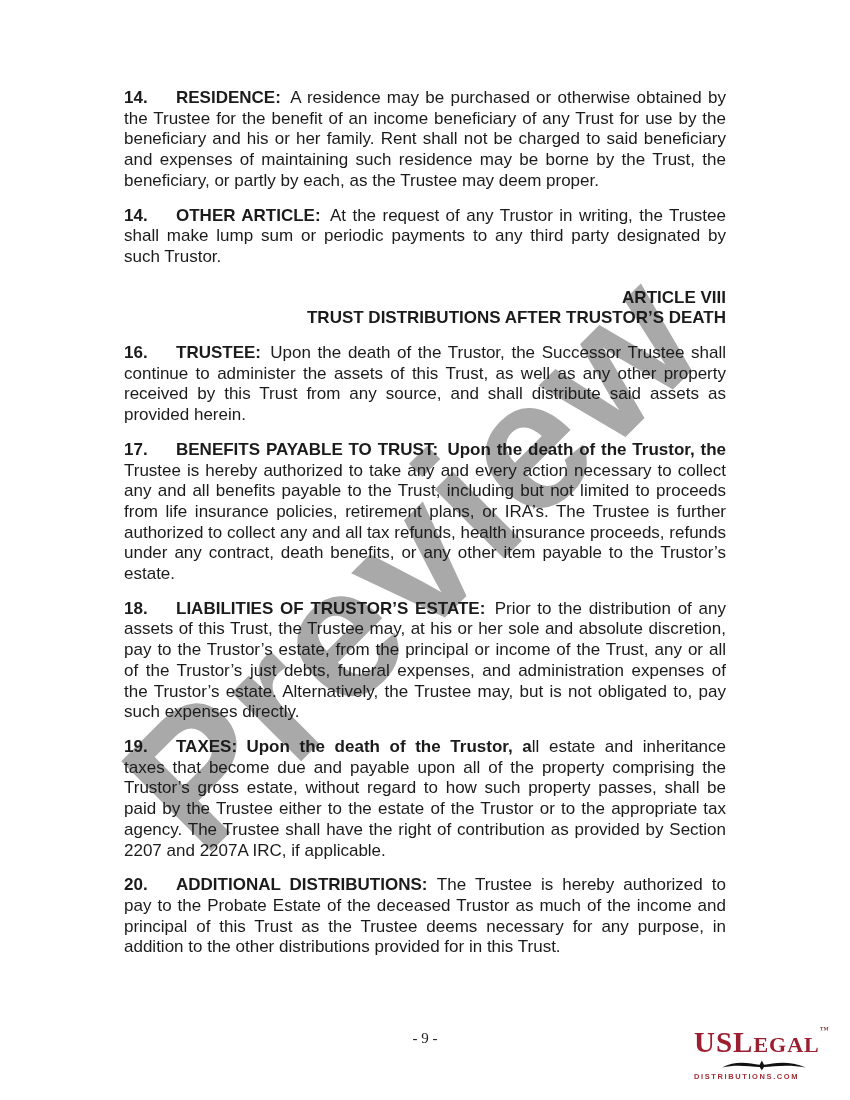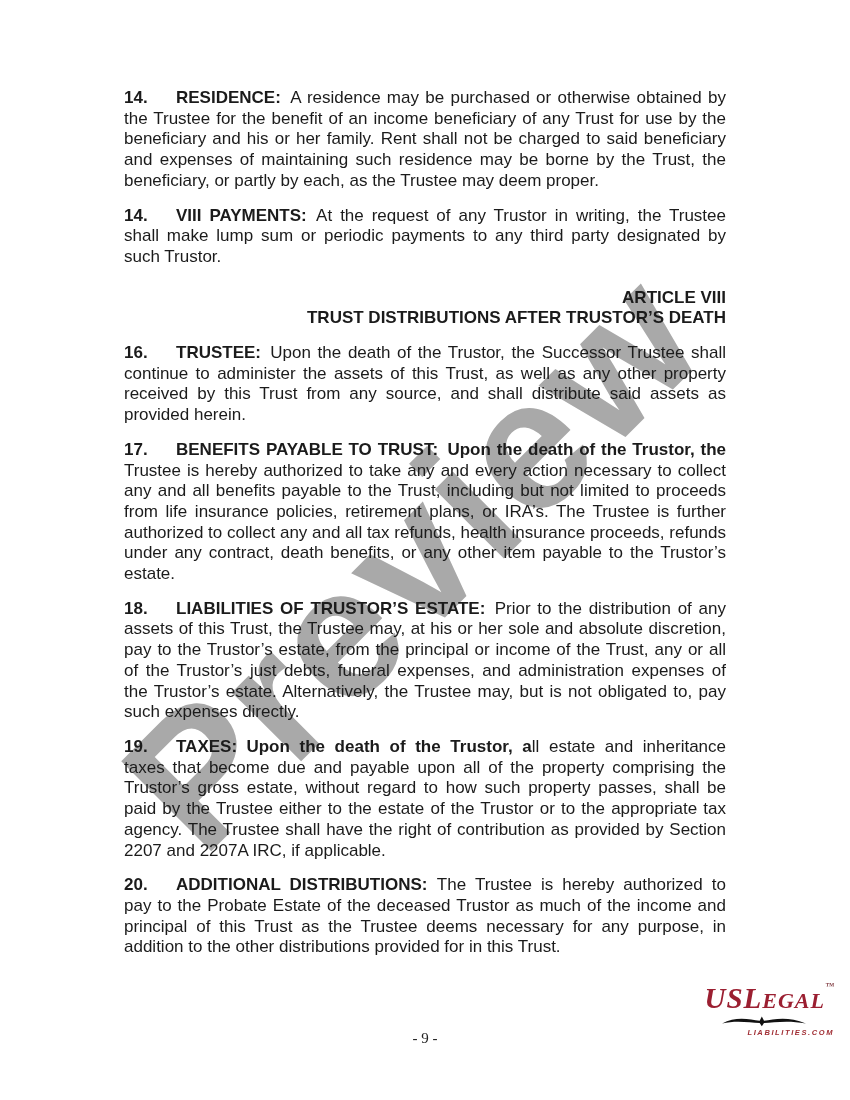--- a/index.html
+++ b/index.html
@@ -59,26 +59,25 @@
     left: 0; right: 0;
     top: 1030px;
     text-align: center;
     font-family: "Liberation Serif", "DejaVu Serif", serif;
     font-size: 15px;
     color: #222;
     z-index: 2;
   }
   .logo {
     position: absolute;
-    top: 984px;
+    top: 1028px;
     right: 16px;
     width: 140px;
-    text-align: right;
+    text-align: left;
     z-index: 2;
-    font-style: italic;
   }
   .logo-text {
     font-family: "Liberation Serif", "DejaVu Serif", serif;
     font-weight: 700;
     color: #9b1f31;
     line-height: 1;
     white-space: nowrap;
   }
   .logo-big { font-size: 29px; letter-spacing: 1px; }
   .logo-small { font-size: 22px; letter-spacing: 1px; }
@@ -102,21 +101,21 @@
 <body>
 
 <div class="page">
 
   <div class="watermark">Preview</div>
 
   <div class="content">
 
     <p class="para"><span class="num">14.</span><span class="phead">RESIDENCE:</span><span class="plead"></span><span class="pbody">A residence may be purchased or otherwise obtained by the Trustee for the benefit of an income beneficiary of any Trust for use by the beneficiary and his or her family.  Rent shall not be charged to said beneficiary and expenses of maintaining such residence may be borne by the Trust, the beneficiary, or partly by each, as the Trustee may deem proper.</span></p>
 
-    <p class="para"><span class="num">14.</span><span class="phead">VIII PAYMENTS:</span><span class="plead"></span><span class="pbody">At the request of any Trustor in writing, the Trustee shall make lump sum or periodic payments to any third party designated by such Trustor.</span></p>
+    <p class="para"><span class="num">14.</span><span class="phead">OTHER ARTICLE:</span><span class="plead"></span><span class="pbody">At the request of any Trustor in writing, the Trustee shall make lump sum or periodic payments to any third party designated by such Trustor.</span></p>
 
     <div class="article-heading">
       <div>ARTICLE VIII</div>
       <div>TRUST DISTRIBUTIONS AFTER TRUSTOR’S DEATH</div>
     </div>
 
     <p class="para"><span class="num">16.</span><span class="phead">TRUSTEE:</span><span class="plead"></span><span class="pbody">Upon the death of the Trustor, the Successor Trustee shall continue to administer the assets of this Trust, as well as any other property received by this Trust from any source, and shall distribute said assets as provided herein.</span></p>
 
     <p class="para"><span class="num">17.</span><span class="phead">BENEFITS PAYABLE TO TRUST:</span><span class="plead">Upon the death of the Trustor, the </span><span class="pbody">Trustee is hereby authorized to take any and every action necessary to collect any and all benefits payable to the Trust, including but not limited to proceeds from life insurance policies, retirement plans, or IRA’s.  The Trustee is further authorized to collect any and all tax refunds, health insurance proceeds, refunds under any contract, death benefits, or any other item payable to the Trustor’s estate.</span></p>
 
@@ -128,16 +127,16 @@
 
   </div>
 
   <div class="page-number">- 9 -</div>
 
   <div class="logo">
     <div class="logo-text"><span class="logo-big">USL</span><span class="logo-small">EGAL</span><span class="logo-tm">™</span></div>
     <svg class="eagle" viewBox="0 0 120 18" xmlns="http://www.w3.org/2000/svg">
       <path fill="#111111" d="M2,13 C20,3 40,7 54,9.5 L57,3.5 L60,9.5 C74,7 94,3 118,13 C94,8.5 74,11.5 60,12.5 L57,17 L54,12.5 C40,11.5 20,8.5 2,13 Z"></path>
     </svg>
-    <div class="logo-site">LIABILITIES.COM</div>
+    <div class="logo-site">DISTRIBUTIONS.COM</div>
   </div>
 
 </div>
 
 </body></html>

